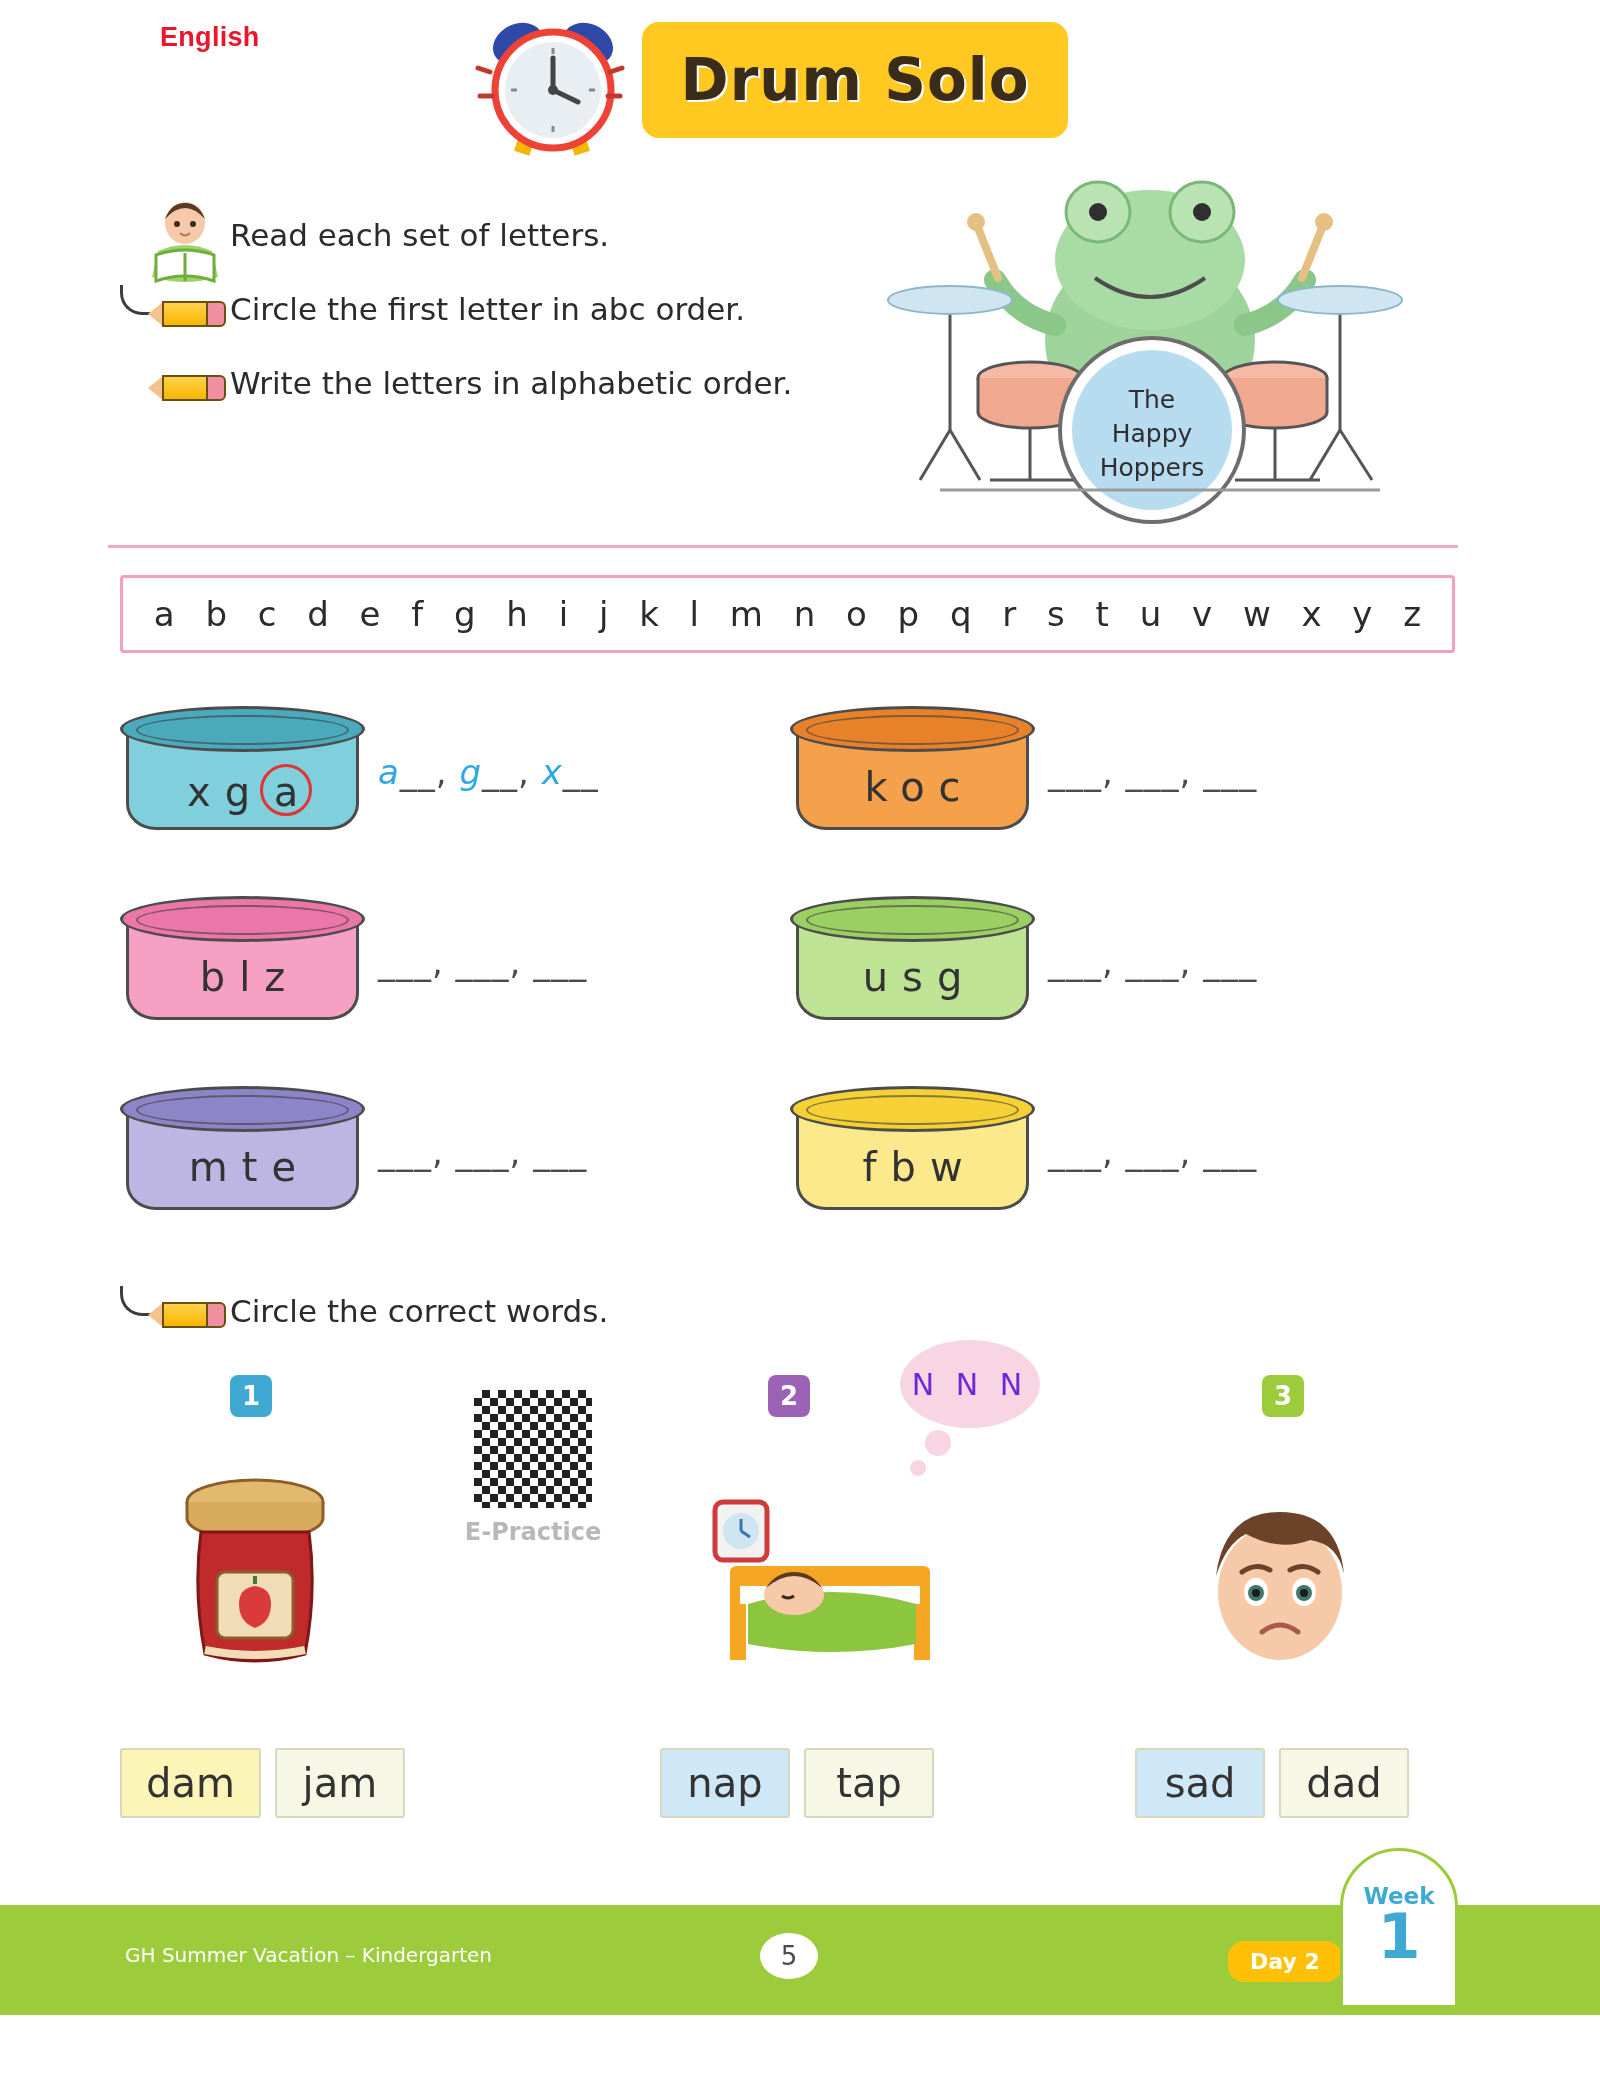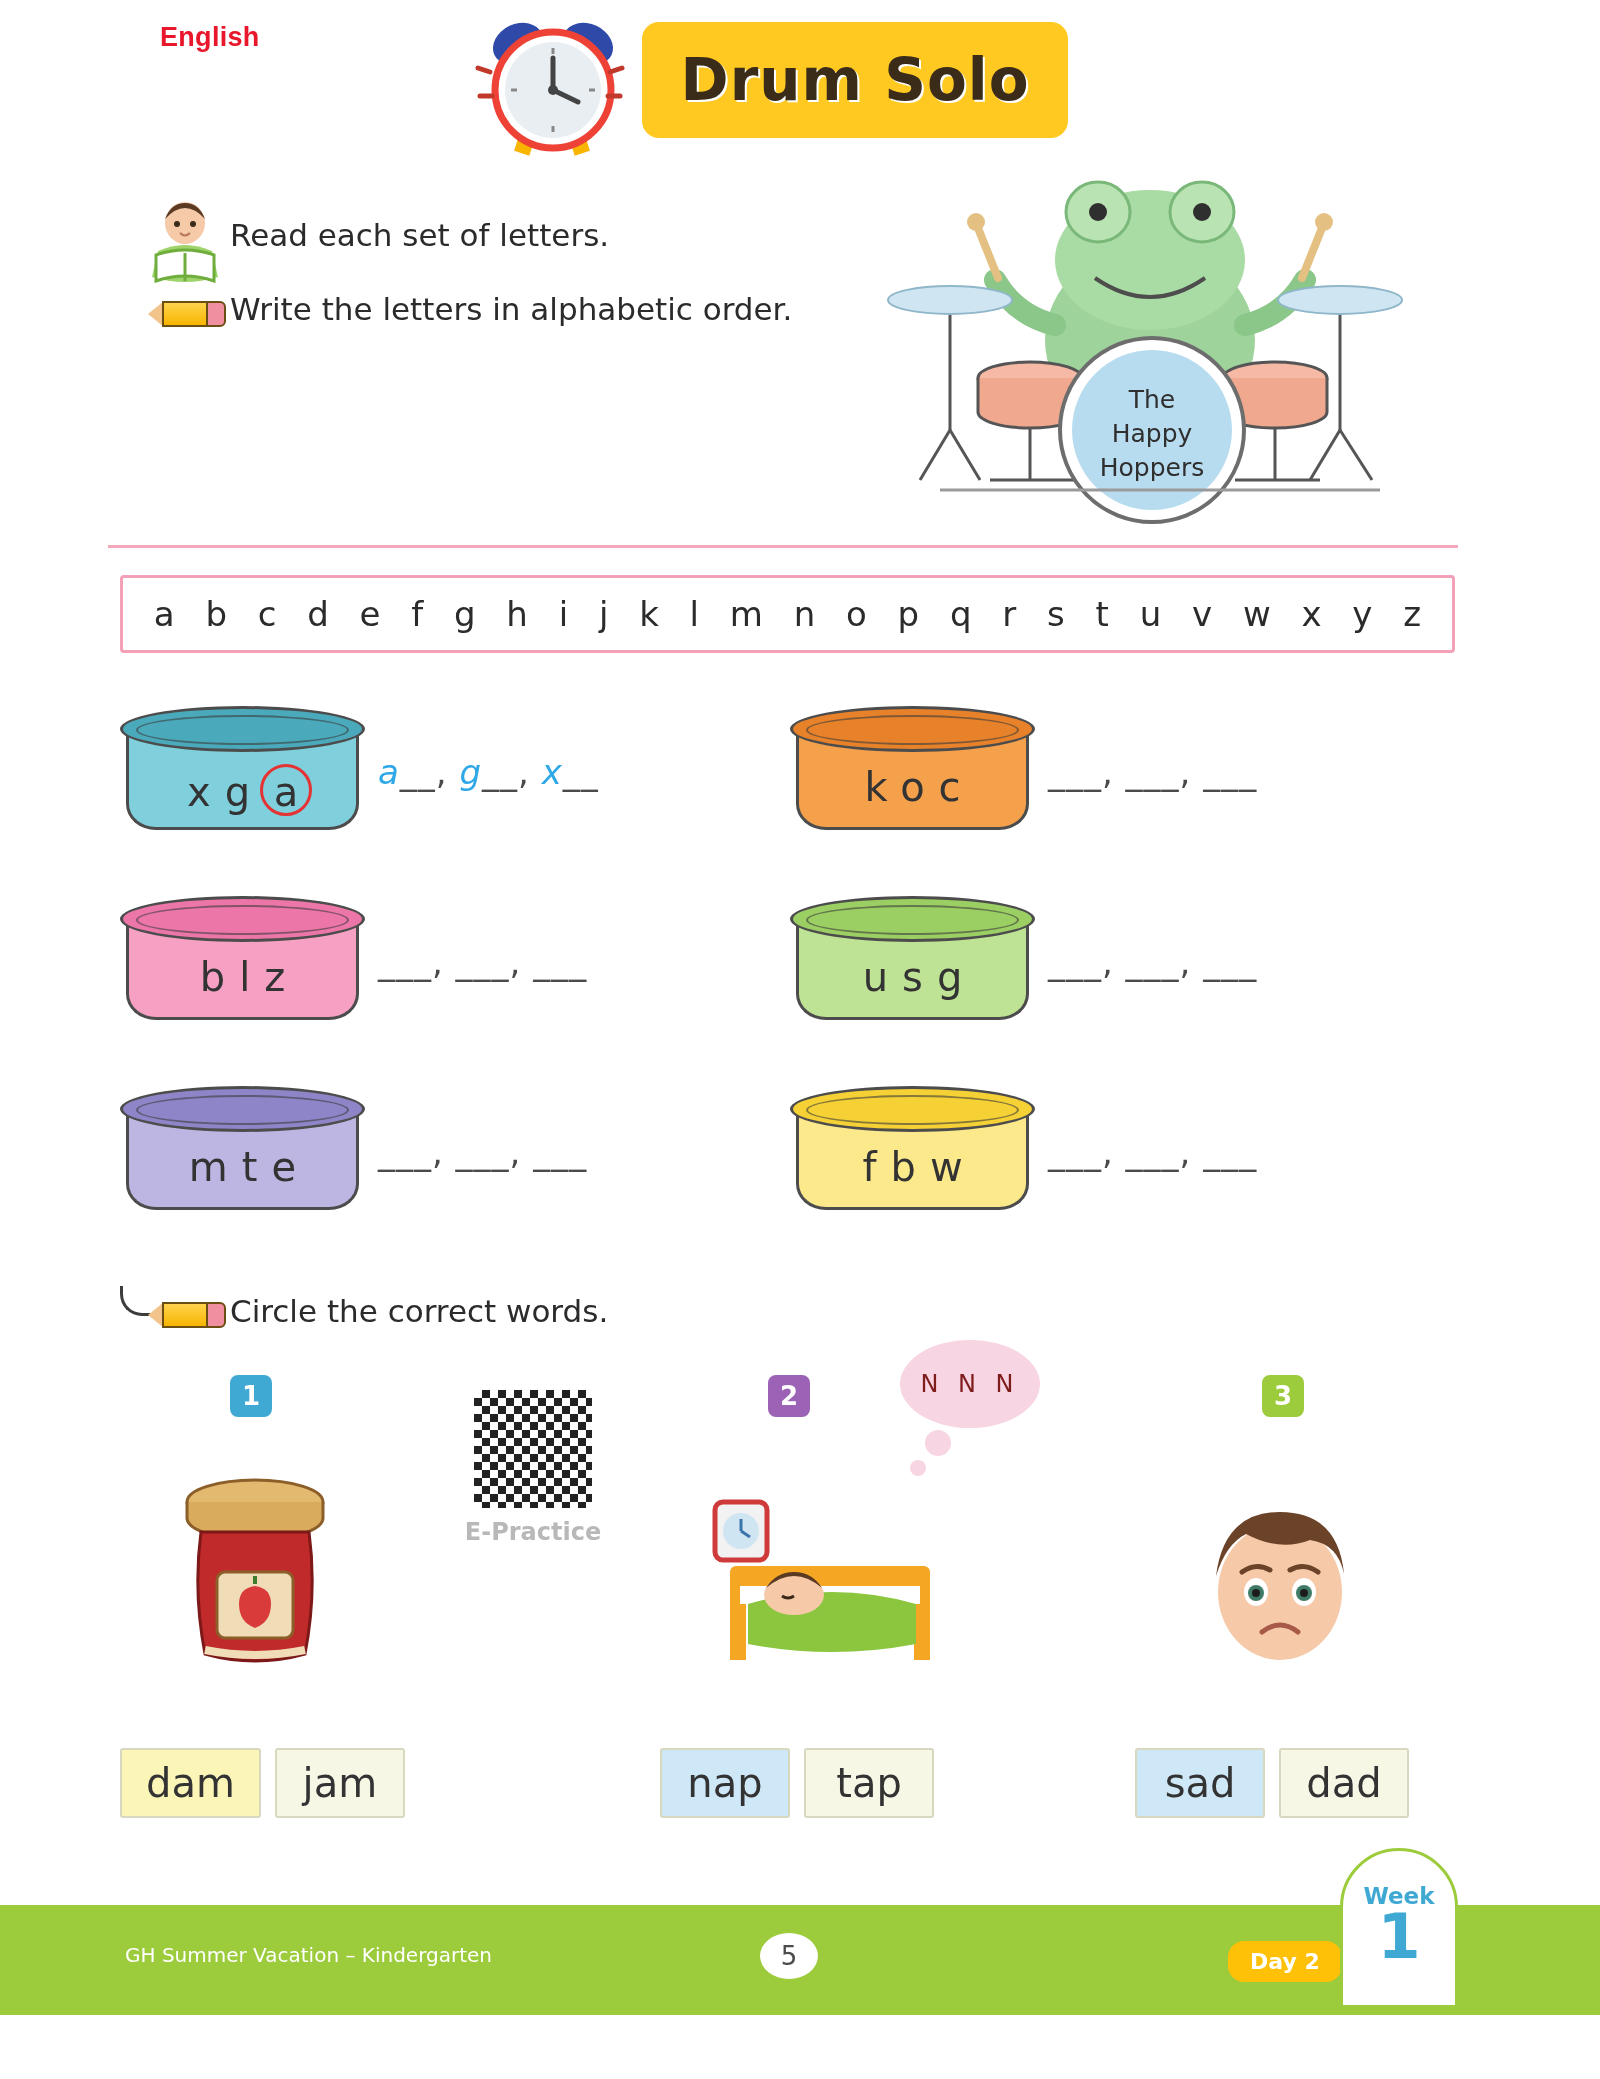--- a/index.html
+++ b/index.html
@@ -276,21 +276,21 @@
   }
 
   .thought-bubble {
     position: absolute;
     left: 900px; top: 1340px;
     width: 140px; height: 88px;
     background: #f8d5e2;
     border-radius: 50%;
     display: flex; align-items: center; justify-content: center;
     font-family: "DejaVu Sans", sans-serif;
-    font-size: 24px; color: #7f1d1d; letter-spacing: 6px;
+    font-size: 30px; color: #6d28d9; letter-spacing: 6px;
   }
   .bub1, .bub2 {
     position: absolute; background: #f8d5e2; border-radius: 50%;
   }
   .bub1 { left: 925px; top: 1430px; width: 26px; height: 26px; }
   .bub2 { left: 910px; top: 1460px; width: 16px; height: 16px; }
 
   
   .footer {
     position: absolute;
@@ -377,20 +377,31 @@
           <circle cx="51" cy="31" r="3" fill="#3a2a1a"></circle>
         <path d="M38 40 q5 5 10 0" stroke="#b9765a" stroke-width="2" fill="none"></path>
         <path d="M16 58 q27 -12 54 0 l6 26 q-33 10 -66 0z" fill="#9fd46c"></path>
         <path d="M14 62 q29 -10 58 0 l0 26 q-29 -10 -58 0z" fill="#ffffff" stroke="#6fae3c" stroke-width="3"></path>
         <line x1="43" y1="60" x2="43" y2="88" stroke="#6fae3c" stroke-width="3"></line>
       </svg>
     </div>
     <div class="instr-text">Read each set of letters.</div>
   </div>
 
+  <div class="instr-row">
+    <div class="instr-icon">
+      <div class="swoosh"></div>
+      <div class="pencil">
+          <div class="tip"></div>
+          <div class="body"></div>
+          <div class="eraser"></div>
+        </div>
+    </div>
+    <div class="instr-text">Circle the first letter in abc order.</div>
+  </div>
 
   <div class="instr-row">
     <div class="instr-icon">
       <div class="pencil">
           <div class="tip"></div>
           <div class="body"></div>
           <div class="eraser"></div>
         </div>
     </div>
     <div class="instr-text">Write the letters in alphabetic order.</div>

